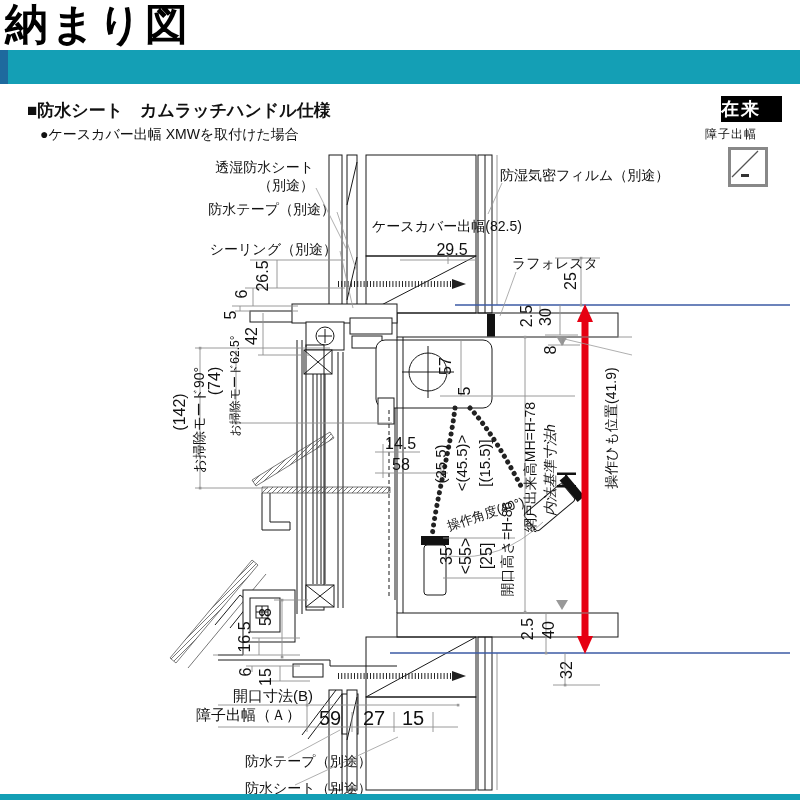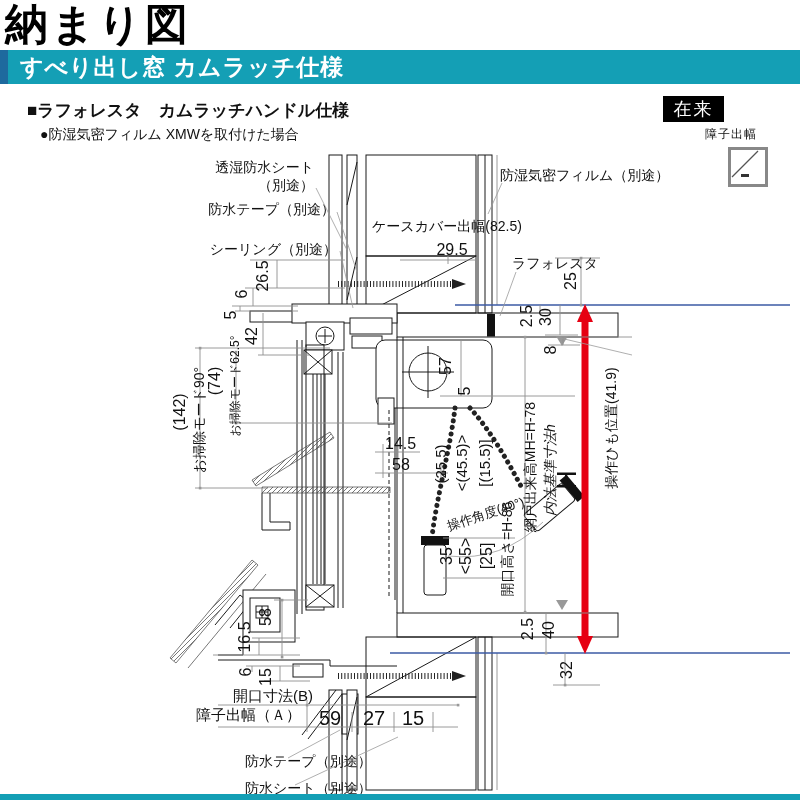--- a/index.html
+++ b/index.html
@@ -5,22 +5,22 @@
   html,body{margin:0;padding:0;background:#fff}
   body{width:800px;height:800px;position:relative;overflow:hidden;
        font-family:"Liberation Sans","DejaVu Sans",sans-serif;color:#111}
   .abs{position:absolute}
   #page-title{left:5px;top:-4px;font-size:43px;font-weight:900;letter-spacing:3px;color:#000}
   #teal-bar{left:0;top:50px;width:800px;height:34px;background:#149fb5;display:flex;align-items:center}
   #teal-cap{width:8px;height:34px;background:#1e6a9e;flex:0 0 auto}
   #teal-text{color:#fff;font-weight:bold;font-size:23px;padding-left:12px;letter-spacing:1px}
   #heading{left:27px;top:99px;font-size:17px;font-weight:bold}
   #subheading{left:40px;top:126px;font-size:14px}
-  #badge{left:663px;top:96px;width:61px;height:26px;background:#000;color:#fff;
-         font-size:18px;font-weight:normal;text-align:center;line-height:26px;letter-spacing:2px}
+  #badge{left:721px;top:96px;width:61px;height:26px;background:#000;color:#fff;
+         font-size:18px;font-weight:bold;line-height:26px;letter-spacing:2px}
   #view-label{left:705px;top:126px;font-size:12px;letter-spacing:1px}
   #win-icon{left:728px;top:147px;width:34px;height:34px;border:3px solid #888;background:#fff}
   #bottom-teal{left:0;top:794px;width:800px;height:6px;background:#149fb5}
   svg{position:absolute;left:0;top:0}
   svg text{font-family:"Liberation Sans","DejaVu Sans",sans-serif;fill:#111}
   .k{stroke:#1a1a1a;fill:none;stroke-width:1}
   .kf{stroke:#1a1a1a;fill:#fff;stroke-width:1}
   .dim{stroke:#8f8f8f;stroke-width:.9;fill:none}
   .ldr{stroke:#9a9a9a;stroke-width:.8;fill:none}
   .d{font-size:16px}.d2{font-size:15px}.lbl{font-size:14px}
@@ -318,24 +318,23 @@
     <text class="d2" x="196" y="720">障子出幅（Ａ）</text>
     <text class="num" x="330" y="725" text-anchor="middle">59</text>
     <text class="num" x="374" y="725" text-anchor="middle">27</text>
     <text class="num" x="413" y="725" text-anchor="middle">15</text>
   </g>
 </svg>
 
 <div class="abs" id="page-title">納まり図</div>
 <div class="abs" id="teal-bar">
   <span id="teal-cap"></span>
-  <span id="teal-text">すべり出し窓 カムラッチ仕様</span>
 </div>
-<div class="abs" id="heading">■ラフォレスタ　カムラッチハンドル仕様</div>
-<div class="abs" id="subheading">●防湿気密フィルム XMWを取付けた場合</div>
+<div class="abs" id="heading">■防水シート　カムラッチハンドル仕様</div>
+<div class="abs" id="subheading">●ケースカバー出幅 XMWを取付けた場合</div>
 <div class="abs" id="badge">在来</div>
 <div class="abs" id="view-label">障子出幅</div>
 <div class="abs" id="win-icon">
   <svg width="28" height="28" viewBox="0 0 28 28">
     <line x1="1" y1="27" x2="27" y2="1" stroke="#555" stroke-width="1.2"></line>
     <rect x="10" y="24" width="8" height="3" fill="#333"></rect>
   </svg>
 </div>
 <div class="abs" id="bottom-teal"></div>
 

